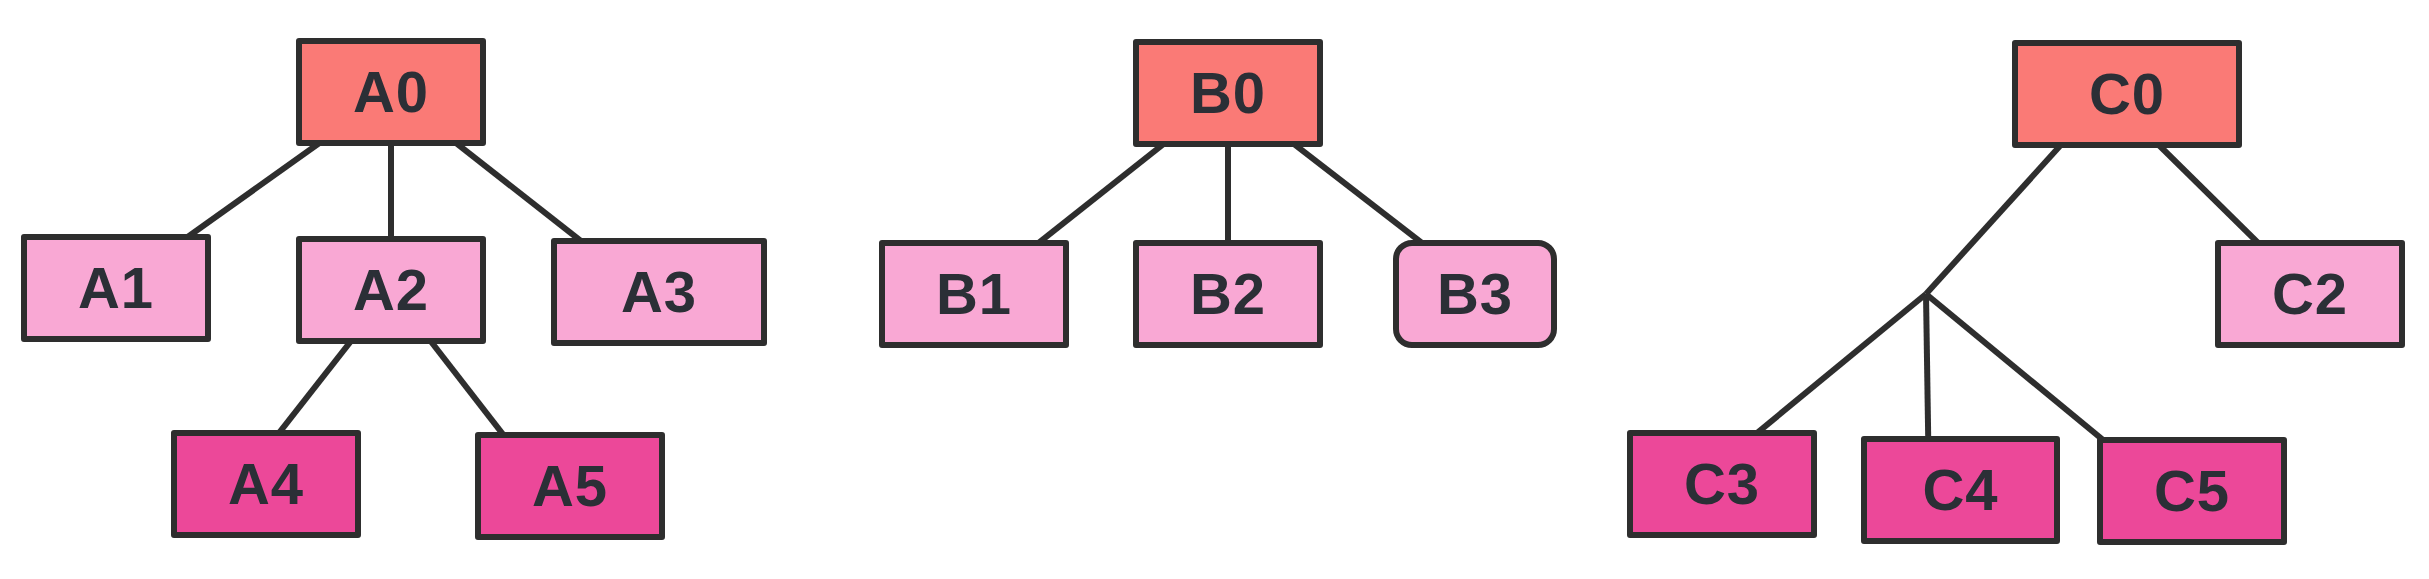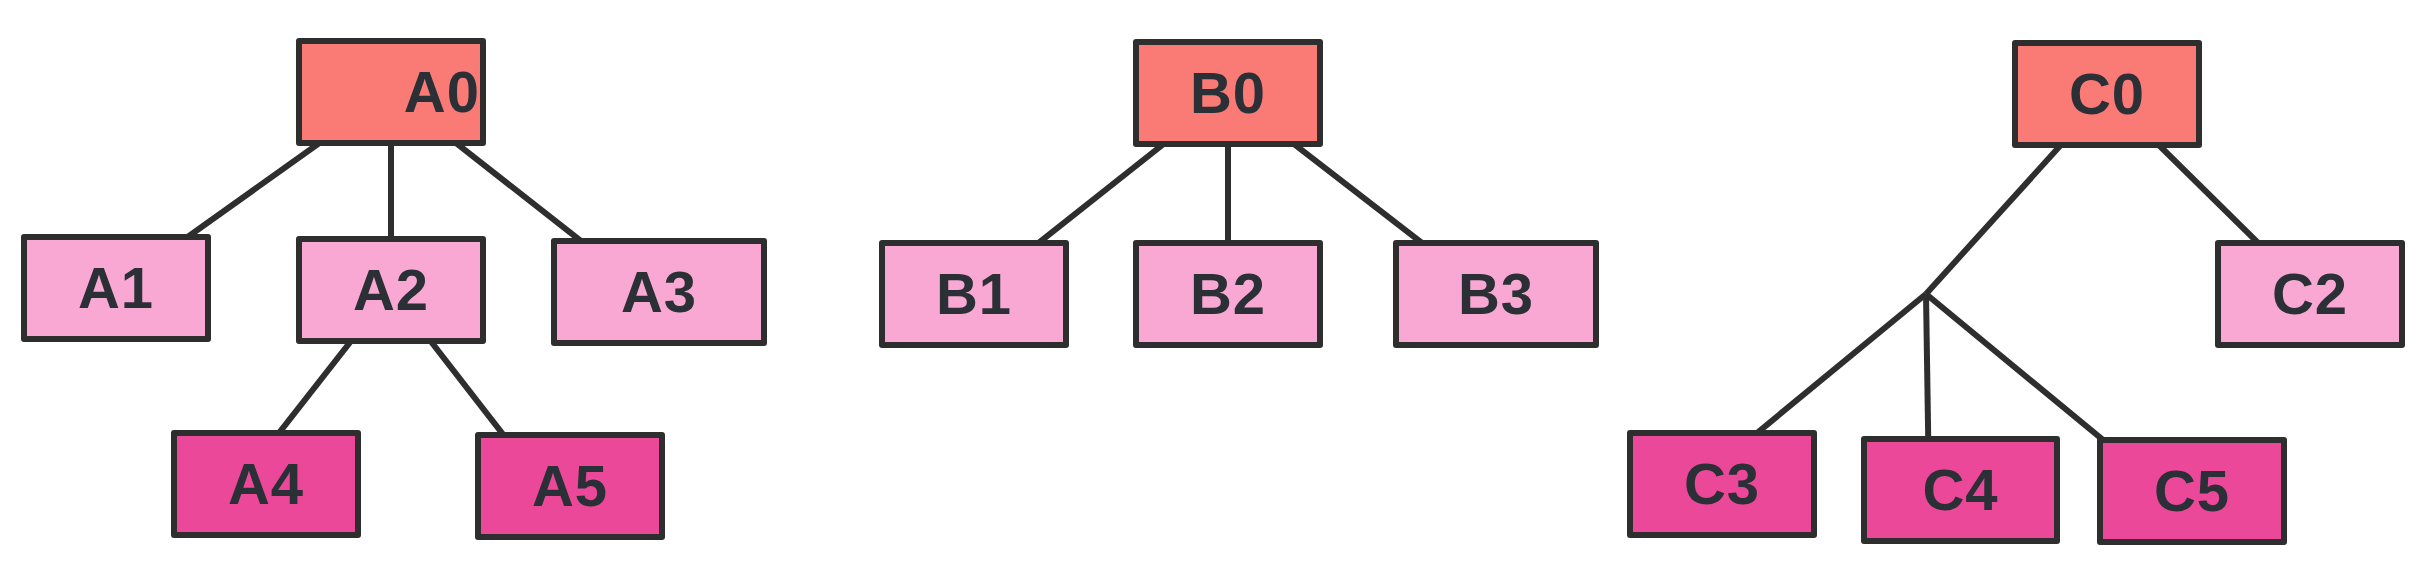--- a/index.html
+++ b/index.html
@@ -57,21 +57,21 @@
       <line x1="391" y1="290" x2="543" y2="486" stroke="#2E2E2E" stroke-width="6"></line>
       <line x1="1228" y1="93" x2="974" y2="294" stroke="#2E2E2E" stroke-width="6"></line>
       <line x1="1228" y1="93" x2="1228" y2="294" stroke="#2E2E2E" stroke-width="6"></line>
       <line x1="1228" y1="93" x2="1488" y2="294" stroke="#2E2E2E" stroke-width="6"></line>
       <line x1="2107" y1="94" x2="1926" y2="294" stroke="#2E2E2E" stroke-width="6"></line>
       <line x1="2107" y1="94" x2="2310" y2="294" stroke="#2E2E2E" stroke-width="6"></line>
       <line x1="1926" y1="294" x2="1695" y2="484" stroke="#2E2E2E" stroke-width="6"></line>
       <line x1="1926" y1="294" x2="1929" y2="490" stroke="#2E2E2E" stroke-width="6"></line>
       <line x1="1926" y1="294" x2="2165" y2="491" stroke="#2E2E2E" stroke-width="6"></line>
     </svg>
-<div class="node root" style="left: 296px; top: 38px; width: 190px; height: 108px; justify-content: flex-end;">
+<div class="node root" style="left: 296px; top: 38px; width: 190px; height: 108px;">
       <span class="label">A0</span>
     </div>
     <div class="node mid" style="left: 21px; top: 234px; width: 190px; height: 108px;">
       <span class="label">A1</span>
     </div>
     <div class="node mid" style="left: 296px; top: 236px; width: 190px; height: 108px;">
       <span class="label">A2</span>
     </div>
     <div class="node mid" style="left: 551px; top: 238px; width: 216px; height: 108px;">
       <span class="label">A3</span>
@@ -84,24 +84,24 @@
     </div>
     <div class="node root" style="left: 1133px; top: 39px; width: 190px; height: 108px;">
       <span class="label">B0</span>
     </div>
     <div class="node mid" style="left: 879px; top: 240px; width: 190px; height: 108px;">
       <span class="label">B1</span>
     </div>
     <div class="node mid" style="left: 1133px; top: 240px; width: 190px; height: 108px;">
       <span class="label">B2</span>
     </div>
-    <div class="node mid" style="left: 1393px; top: 240px; width: 206px; height: 108px;">
+    <div class="node mid" style="left: 1393px; top: 240px; width: 164px; height: 108px; border-radius: 19px;">
       <span class="label">B3</span>
     </div>
-    <div class="node root" style="left: 2012px; top: 40px; width: 190px; height: 108px;">
+    <div class="node root" style="left: 2012px; top: 40px; width: 230px; height: 108px;">
       <span class="label">C0</span>
     </div>
     <div class="node mid" style="left: 2215px; top: 240px; width: 190px; height: 108px;">
       <span class="label">C2</span>
     </div>
     <div class="node leaf" style="left: 1600px; top: 430px; width: 190px; height: 108px;">
       <span class="label">C3</span>
     </div>
     <div class="node leaf" style="left: 1834px; top: 436px; width: 199px; height: 108px;">
       <span class="label">C4</span>

